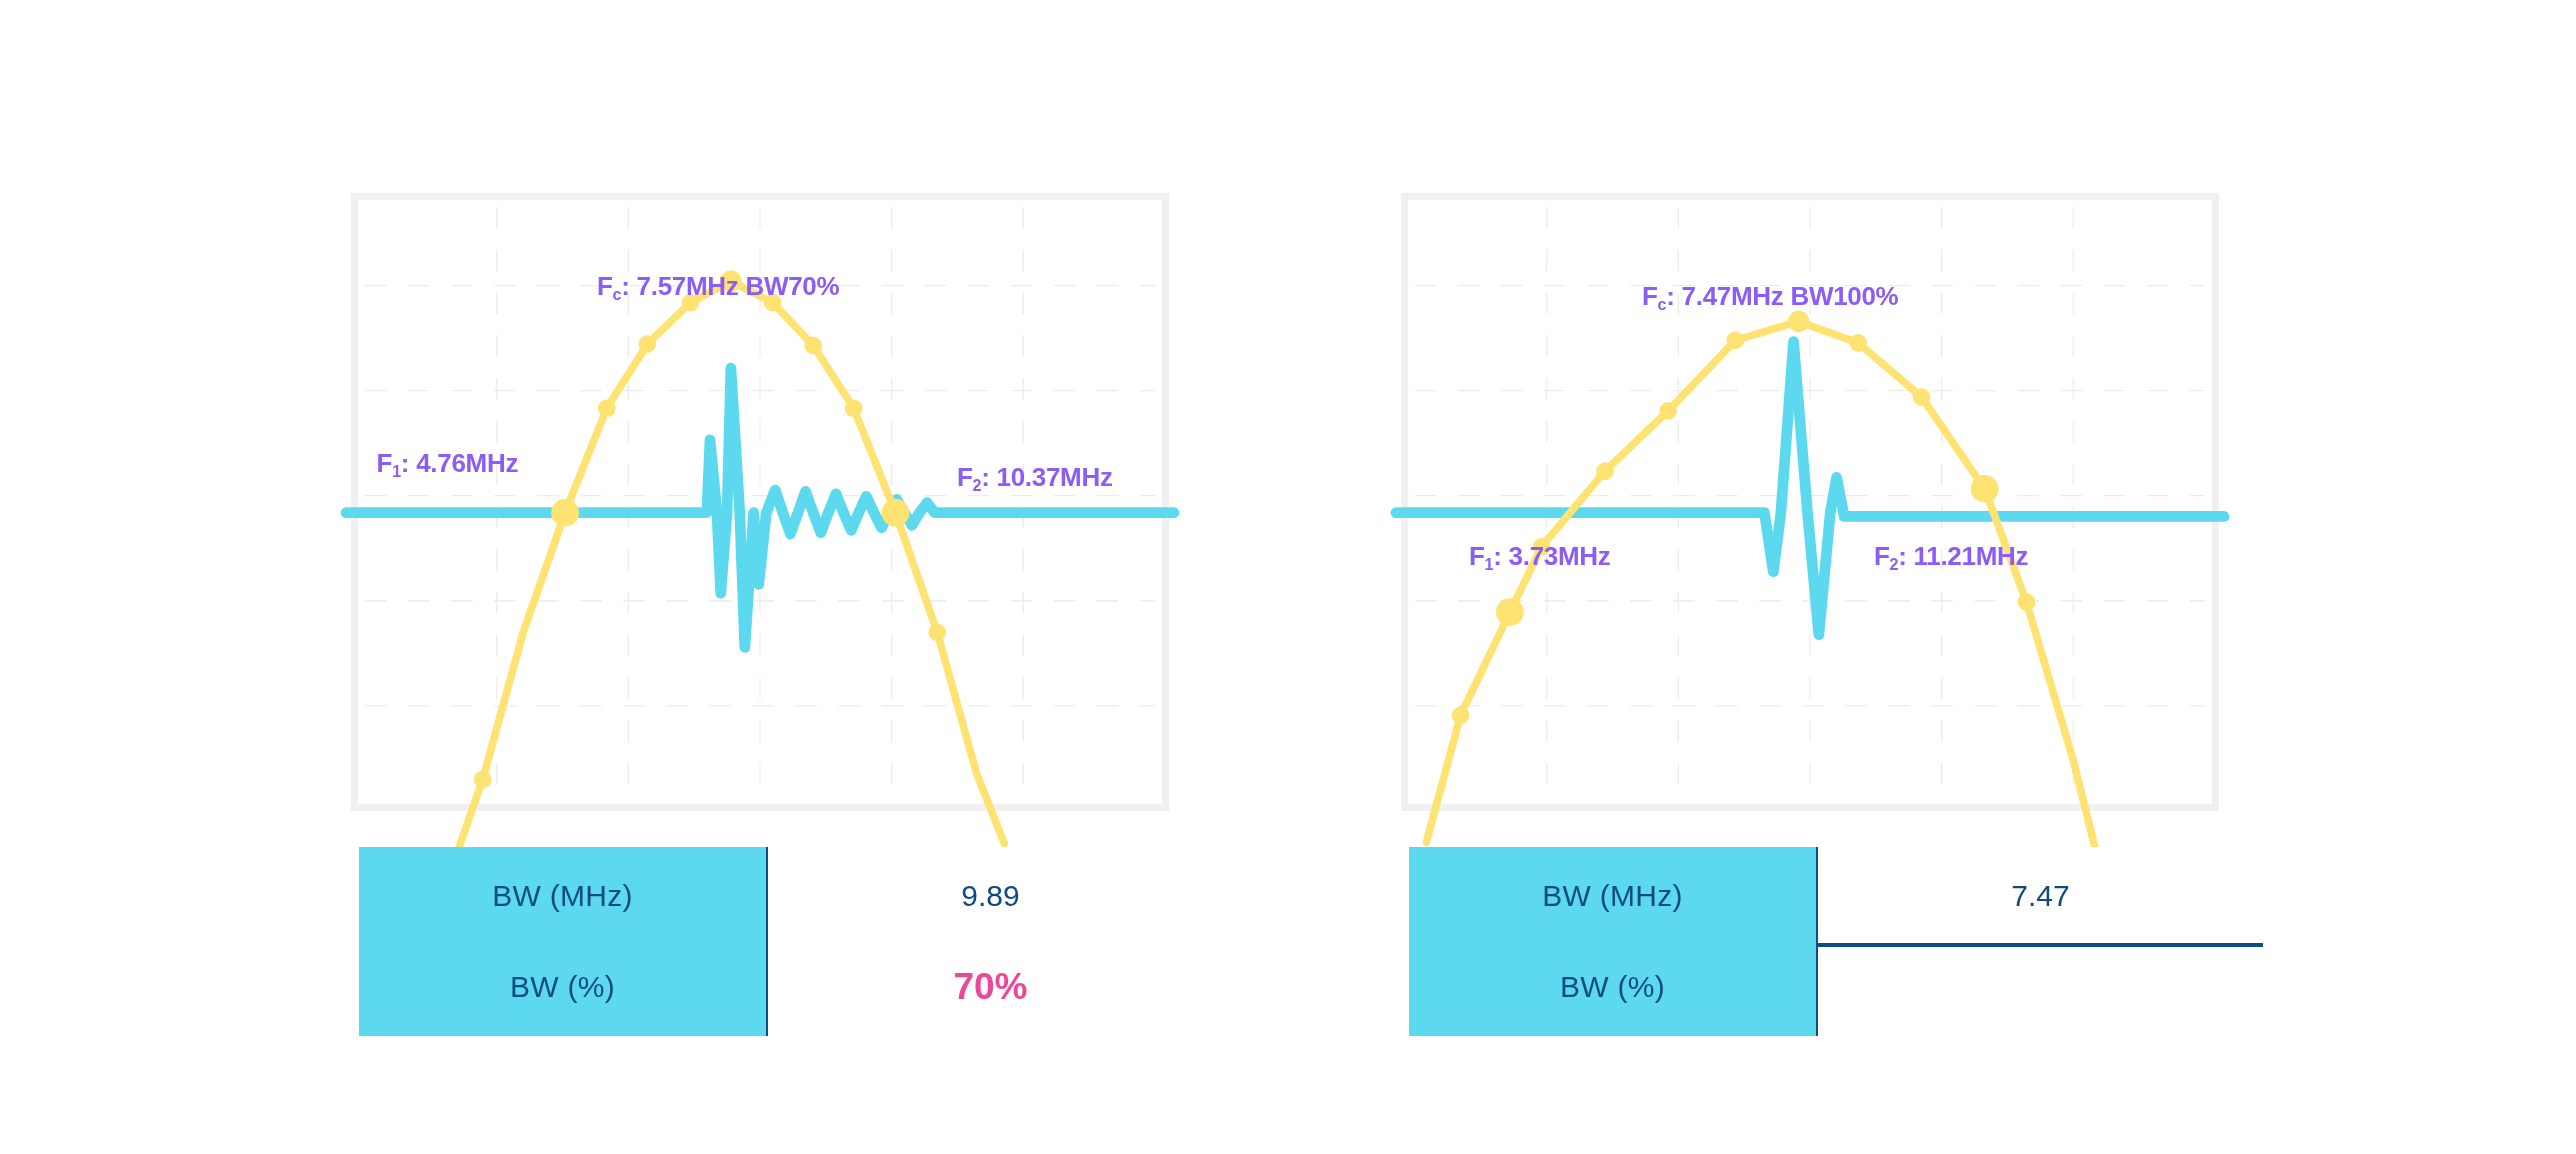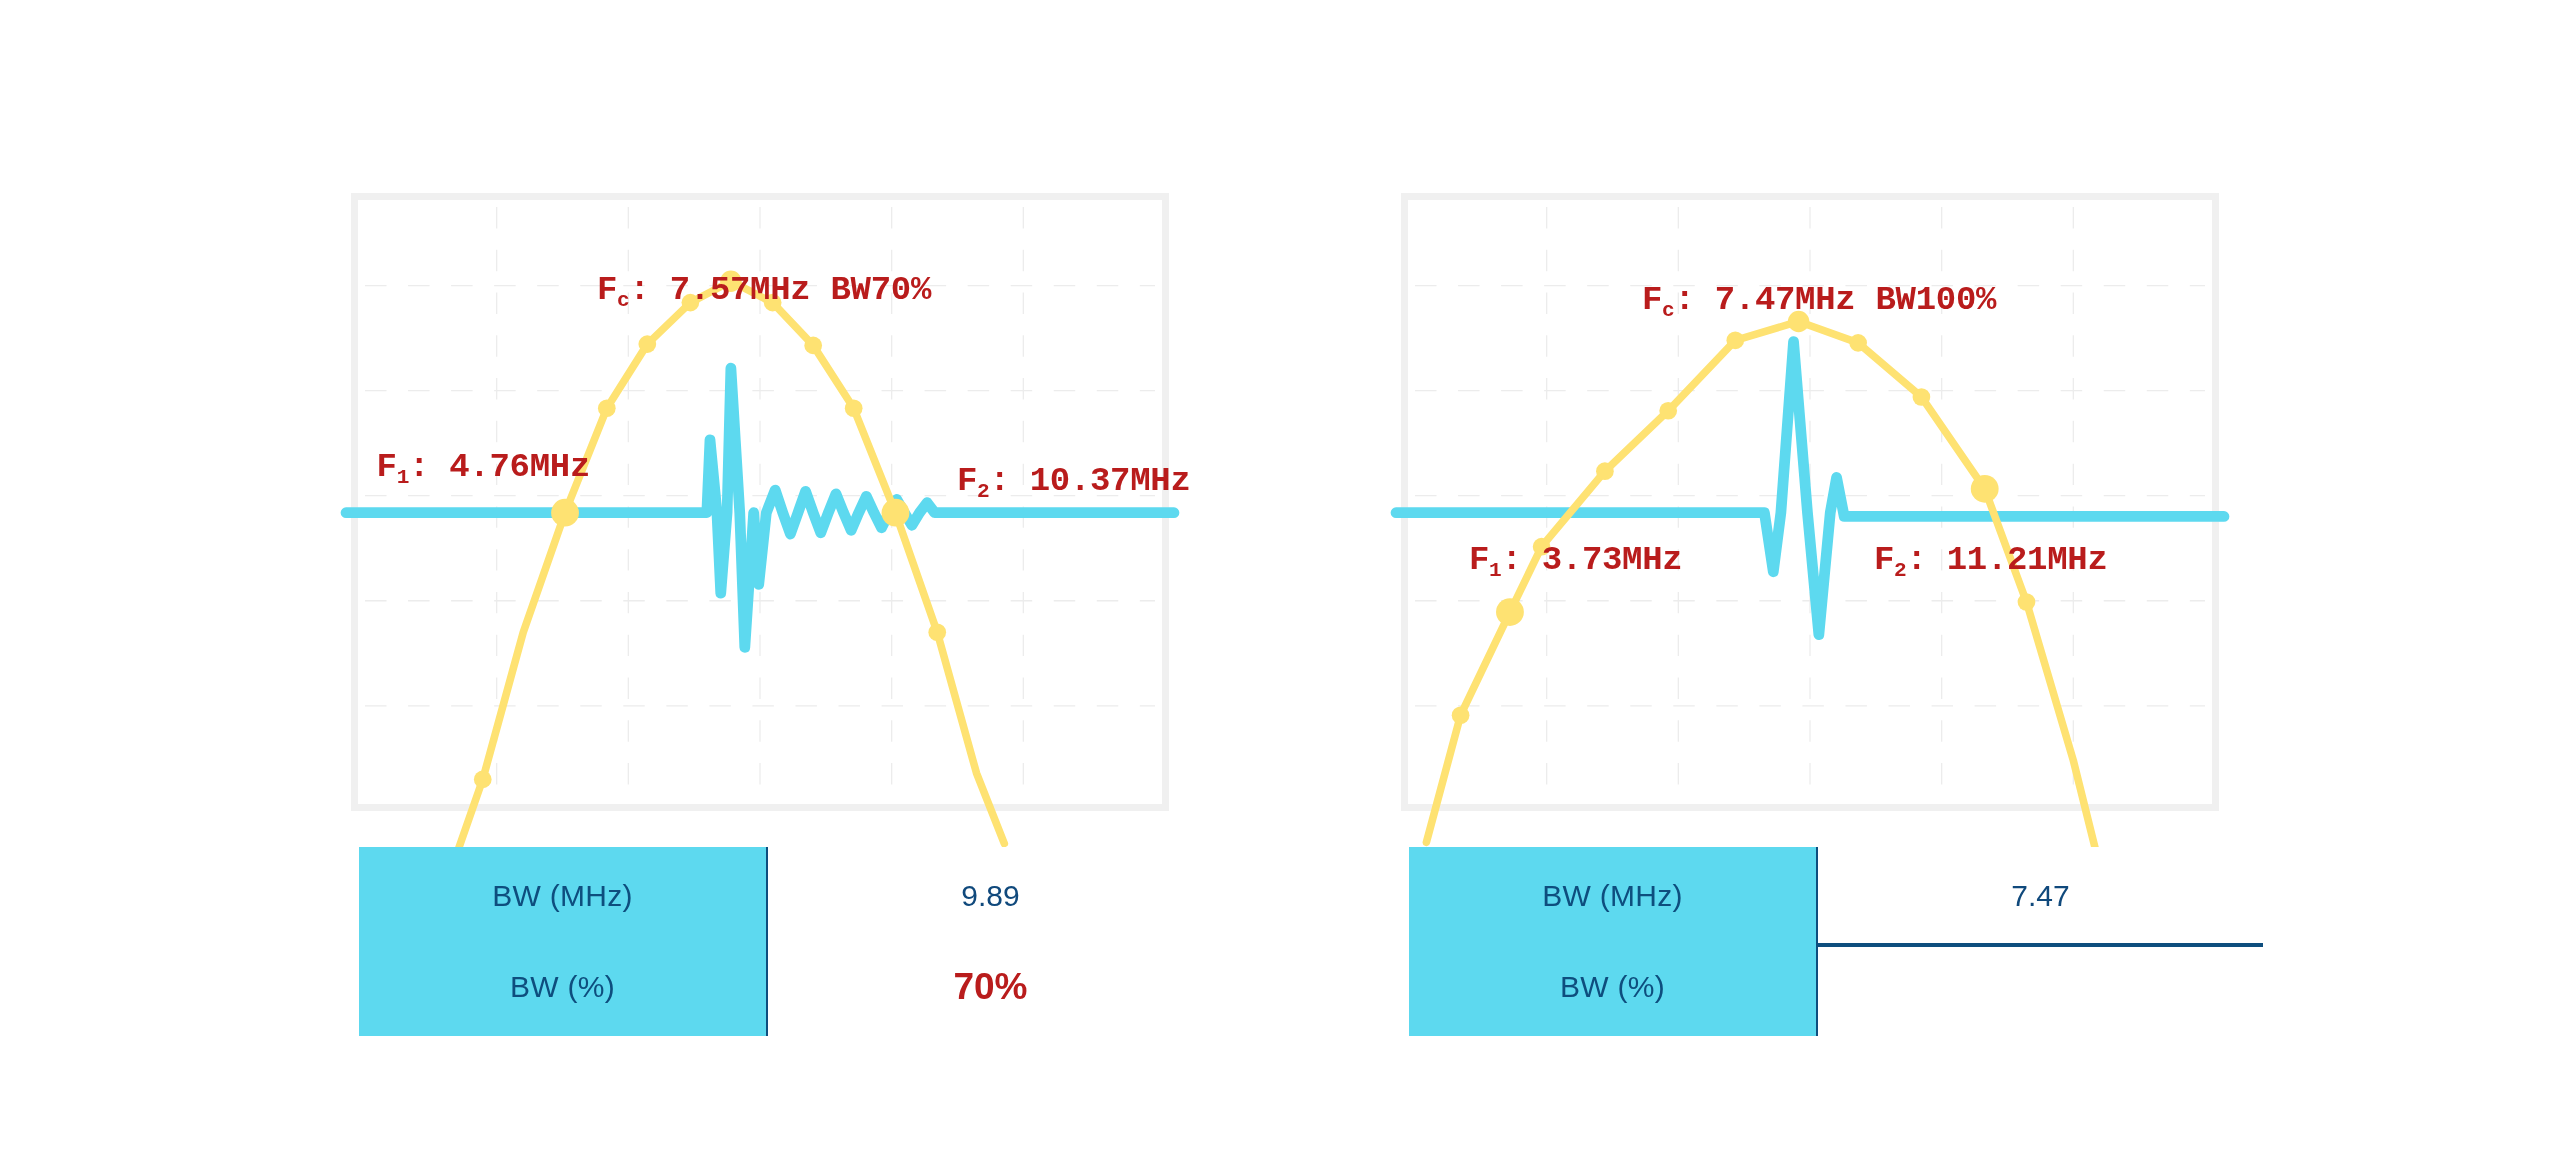--- a/index.html
+++ b/index.html
@@ -50,26 +50,26 @@
     left: 0;
     top: 0;
     width: 100%;
     height: 100%;
     overflow: visible;
   }
 
   
   .annot {
     position: absolute;
-    color: #b91c1c;
+    color: #8b5cf6;
     font-weight: 700;
-    font-size: 34px;
+    font-size: 26px;
     letter-spacing: -0.3px;
     white-space: nowrap;
-    font-family: Liberation Mono, monospace;
+    font-family: Liberation Sans, sans-serif;
   }
   .annot sub {
     font-size: 0.62em;
     vertical-align: -0.32em;
     font-weight: 700;
   }
 
   
   .bw-table {
     position: absolute;
@@ -107,21 +107,21 @@
     flex: 1;
     background: #ffffff;
     display: flex;
     align-items: center;
     justify-content: center;
     color: #10497C;
     font-size: 30px;
     font-weight: 400;
   }
   .bw-value-cell.pct {
-    color: #b91c1c;
+    color: #ec4899;
     font-size: 37px;
     font-weight: 700;
   }
 
   .bw-rule {
     position: absolute;
     left: 0;
     height: 3.9px;
     background: #0E4E7E;
   }

